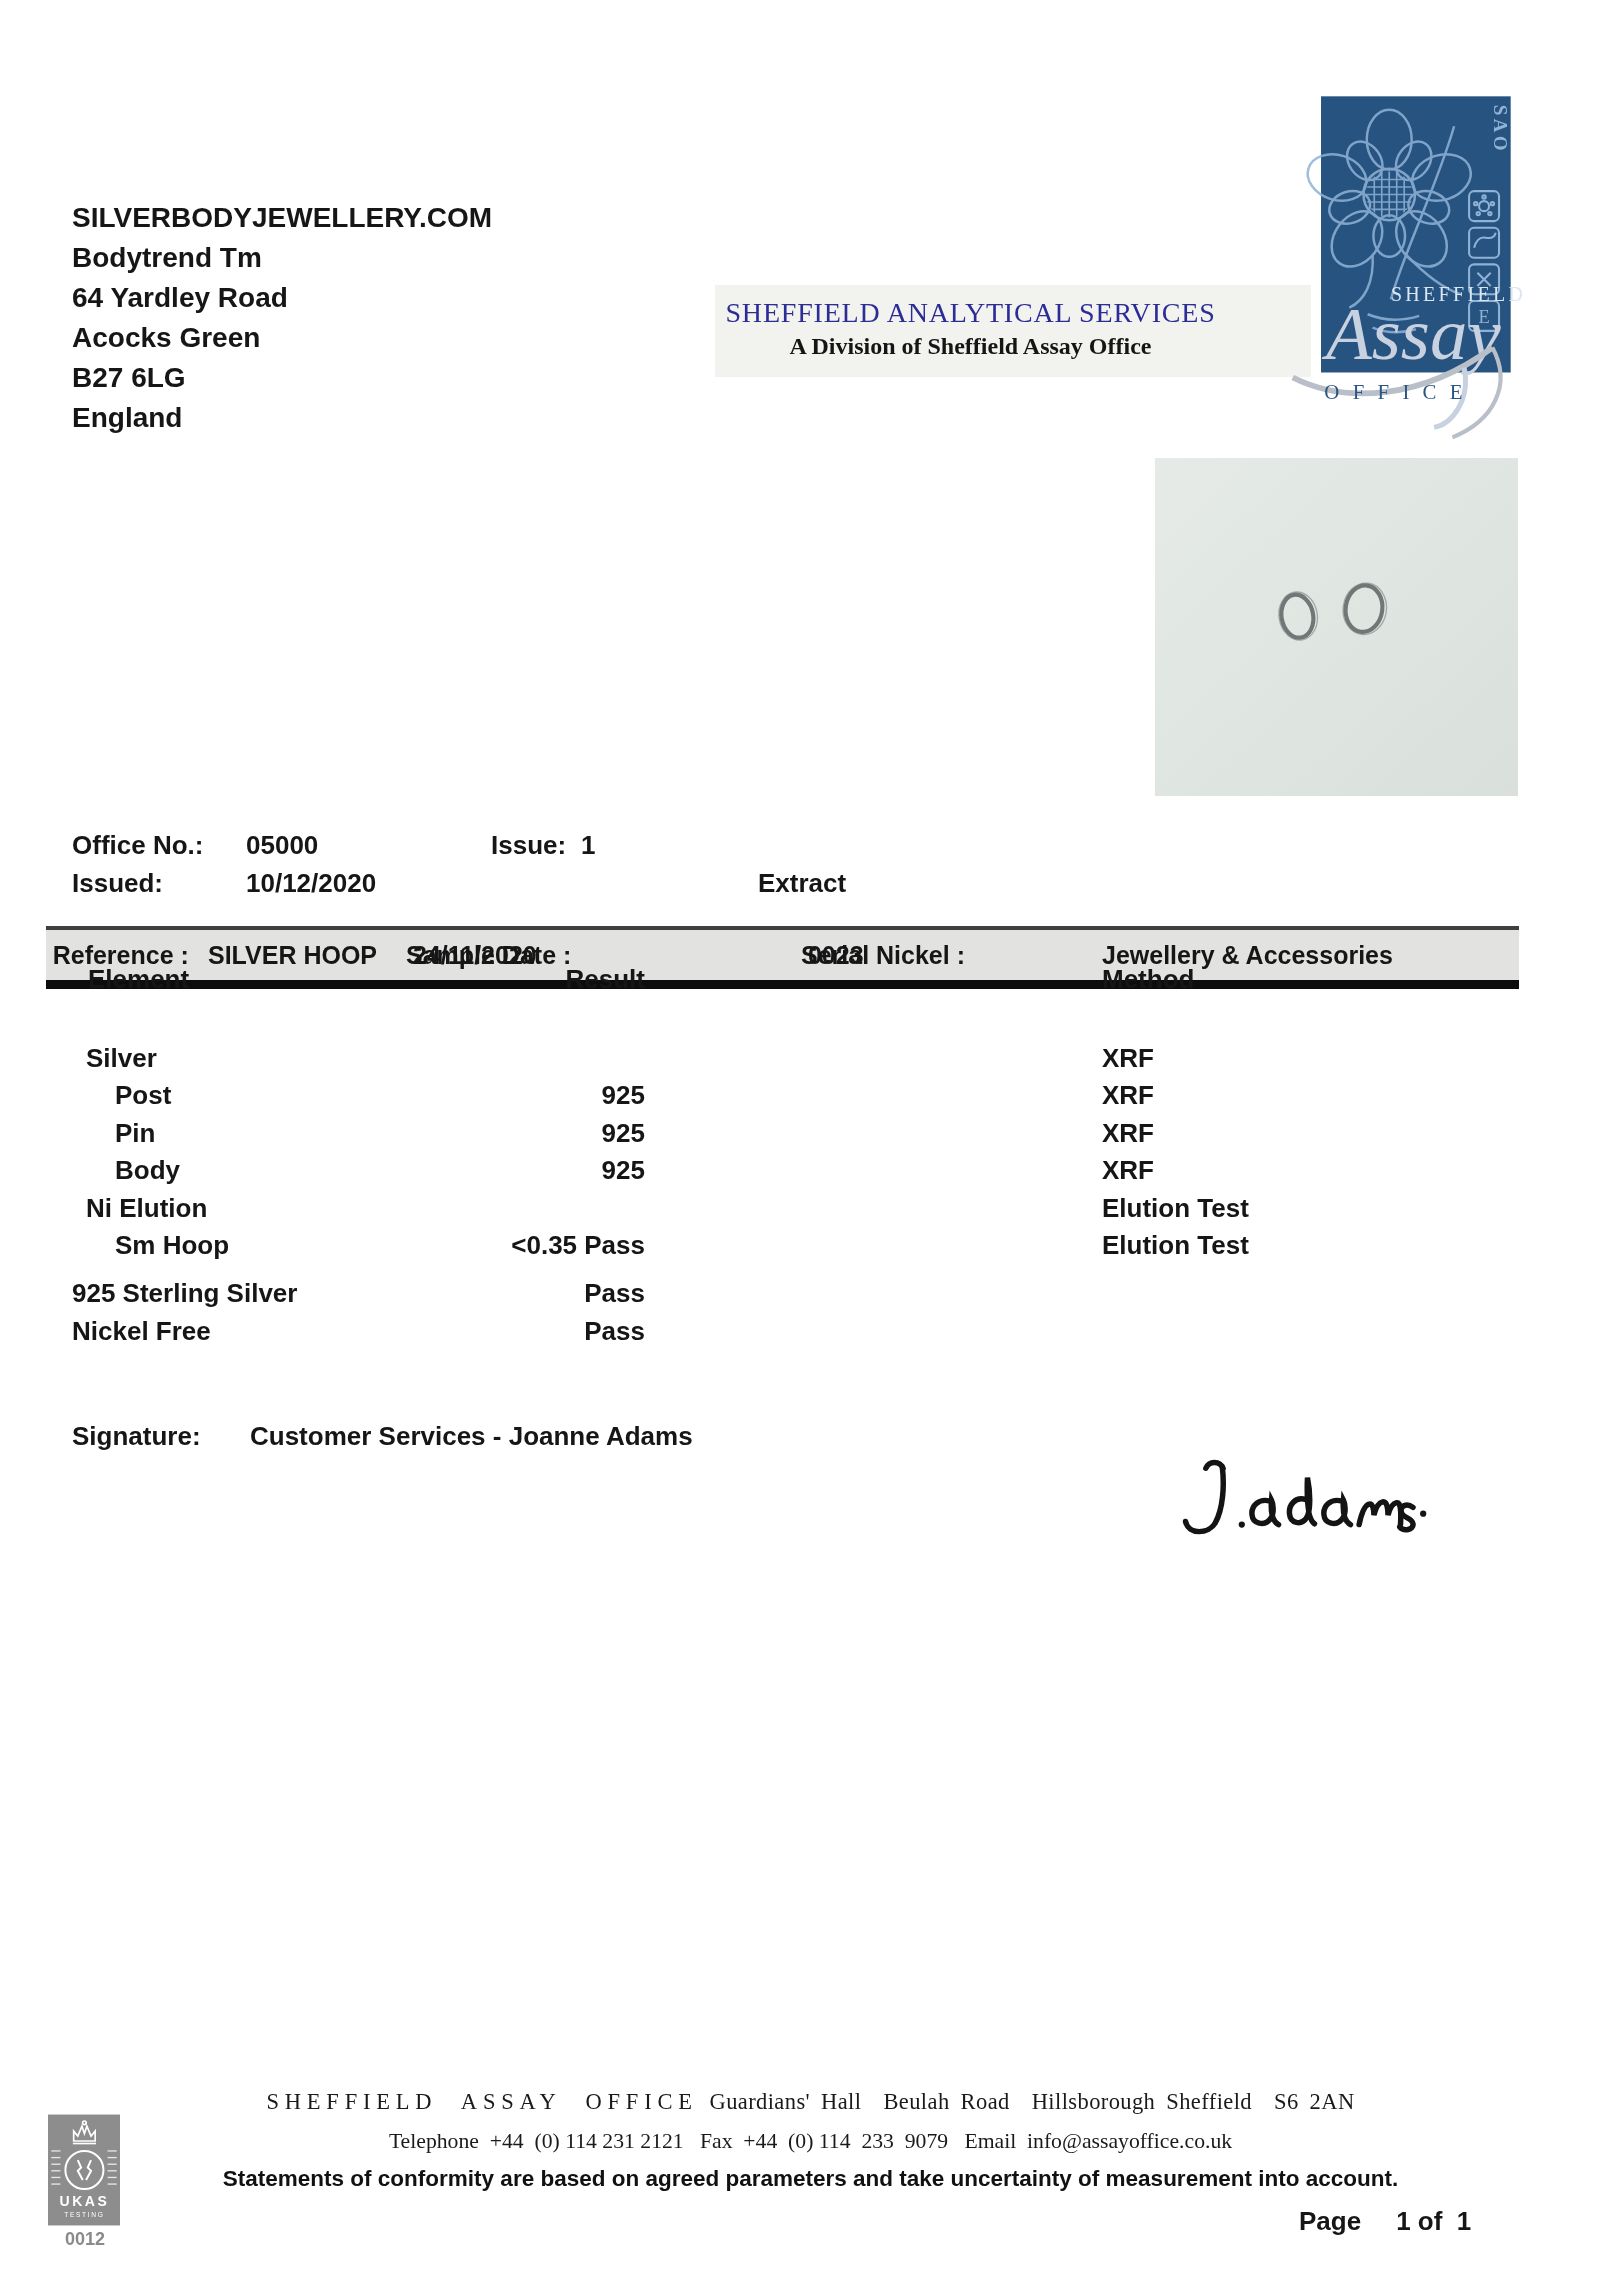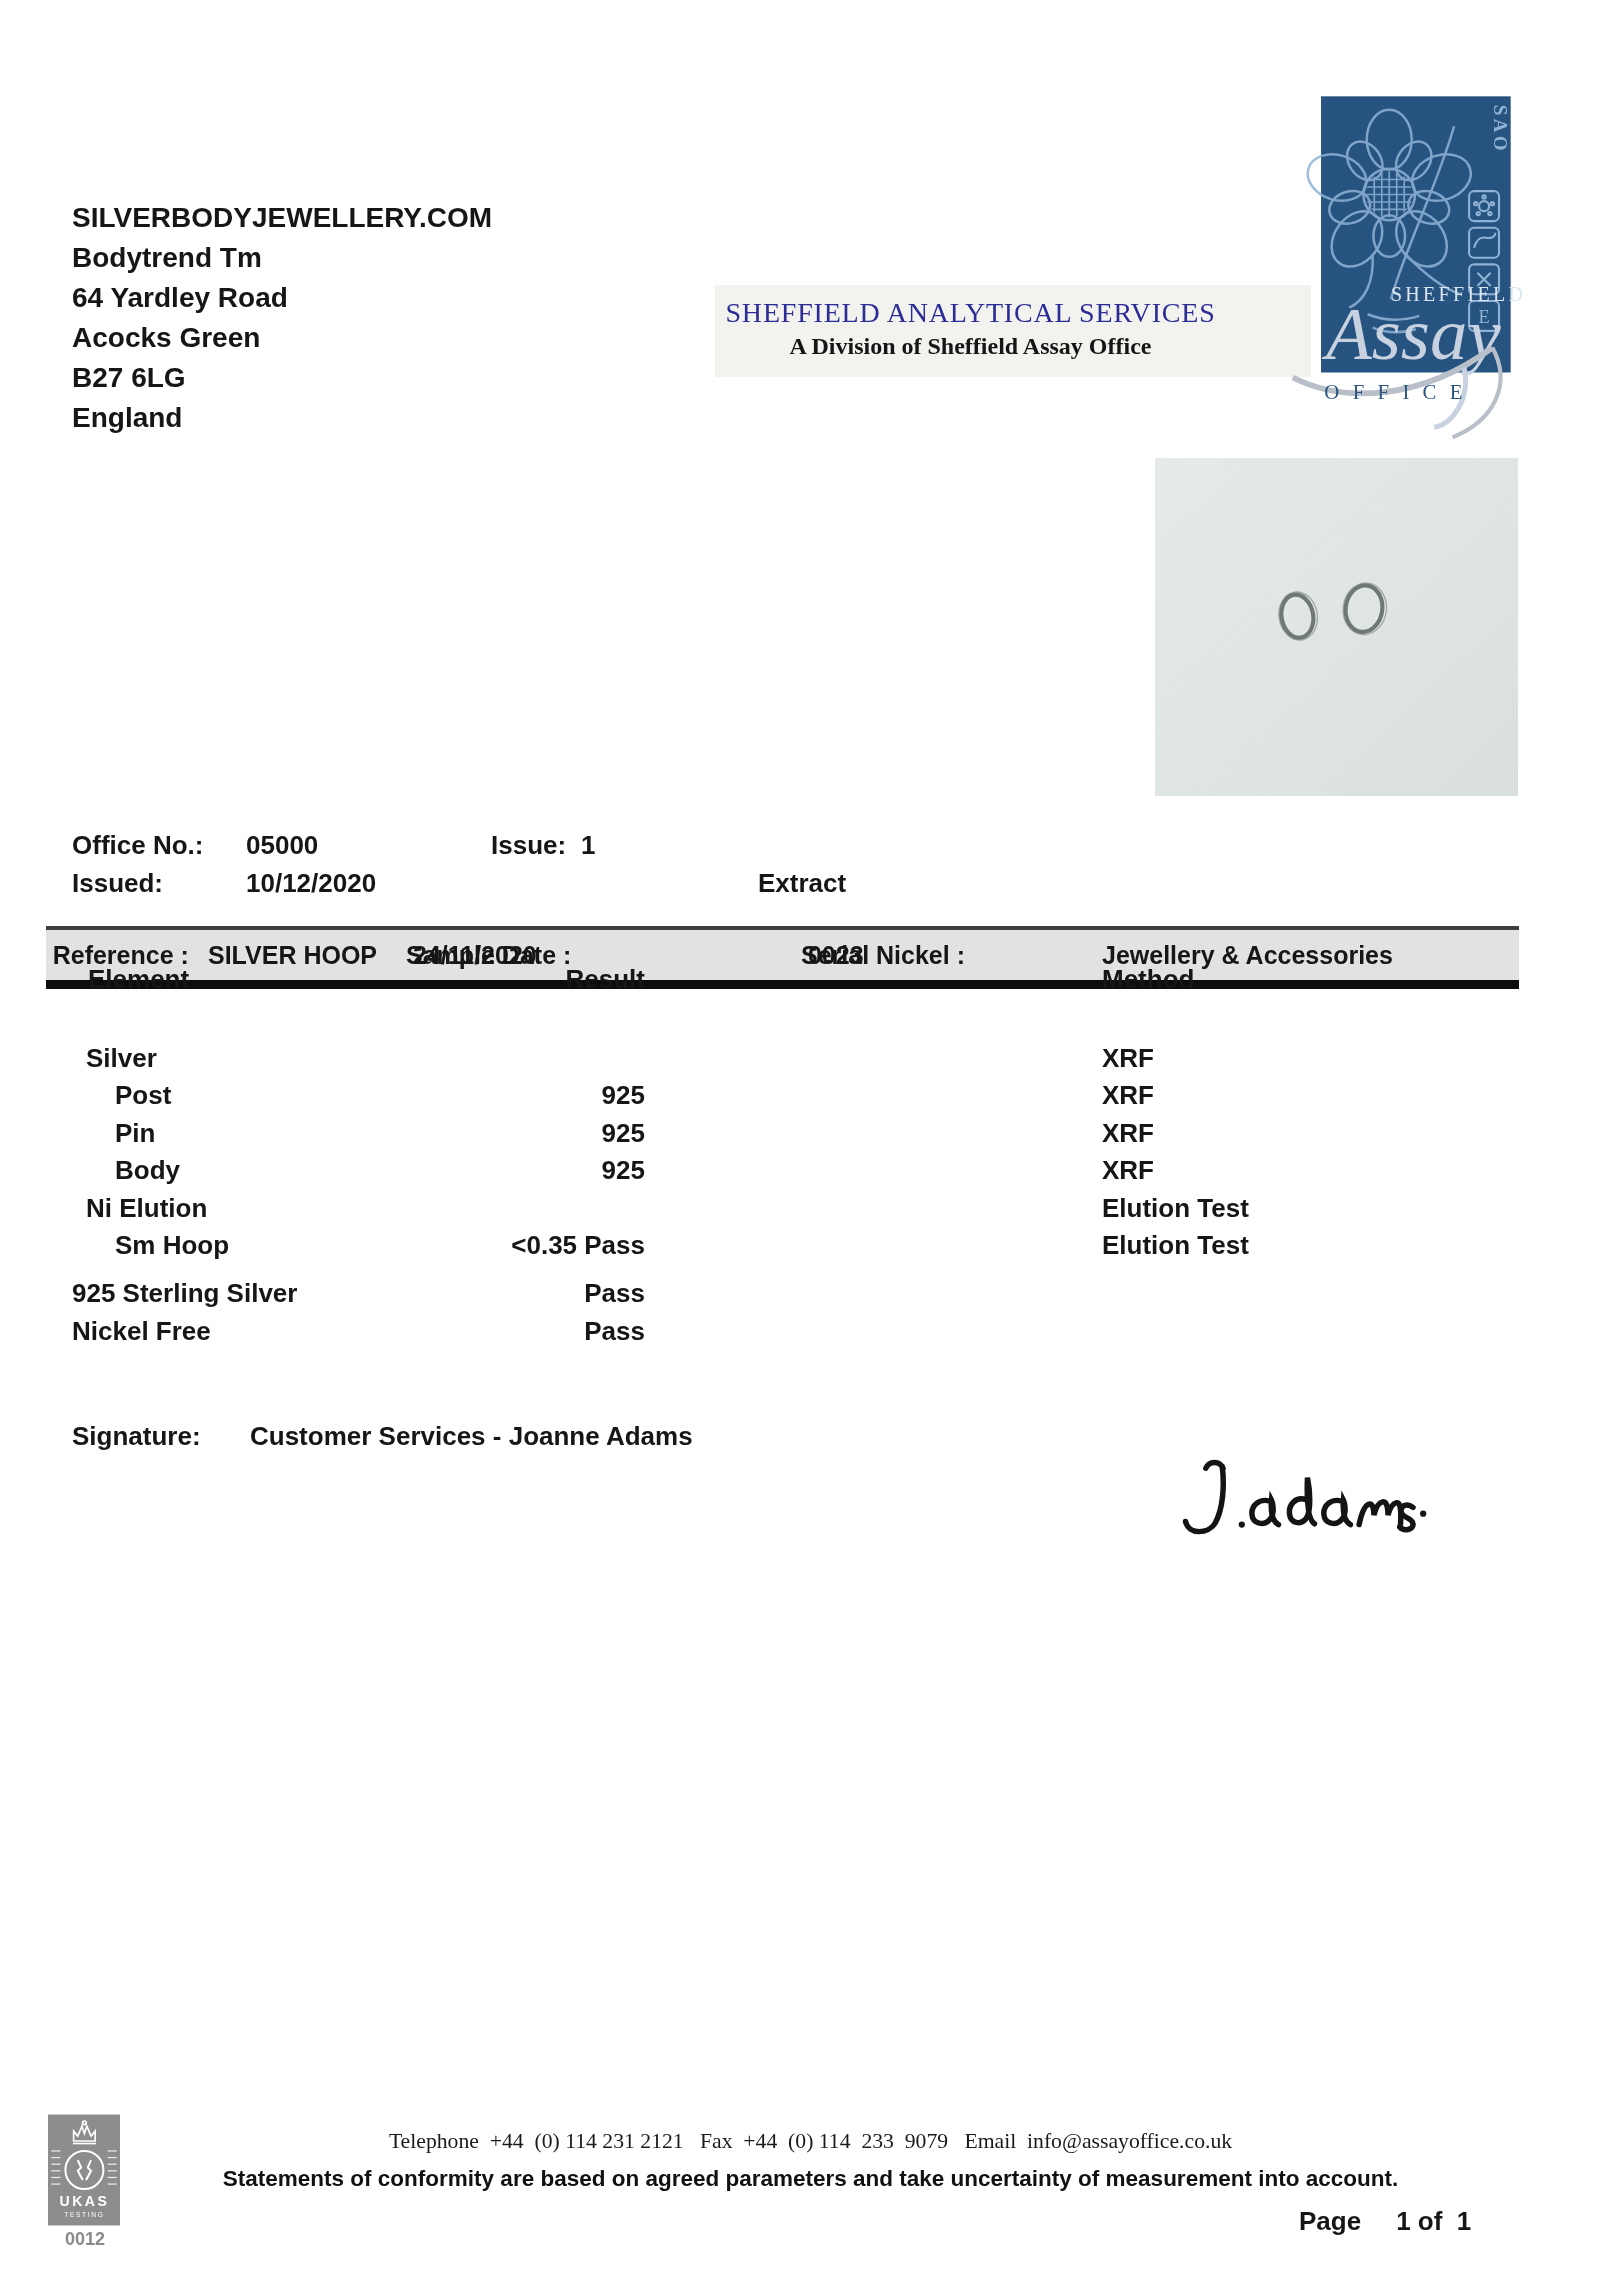--- a/index.html
+++ b/index.html
@@ -276,20 +276,23 @@
         <circle cx="44" cy="67" r="23" stroke-width="2.4"></circle>
         <path d="M 36 55 l 4 9 l -4 4 l 6 11" stroke-width="2.4"></path>
         <path d="M 52 55 l -4 9 l 4 4 l -6 11" stroke-width="2.4"></path>
       </g>
       <text x="44" y="110" text-anchor="middle" font-family="Liberation Sans, sans-serif" font-weight="bold" font-size="17" letter-spacing="3" fill="#ffffff">UKAS</text>
       <text x="44" y="124" text-anchor="middle" font-family="Liberation Sans, sans-serif" font-size="8" letter-spacing="2" fill="#ffffff">TESTING</text>
     </svg>
   </div>
   <div class="abs ukas-num">0012</div>
 
+  <div class="abs f-line1">
+    <span class="f-office">SHEFFIELD ASSAY OFFICE</span><span class="f-addr pre">Guardians' Hall  Beulah Road  Hillsborough Sheffield  S6 2AN</span>
+  </div>
   <div class="abs f-line2 pre">Telephone  +44  (0) 114 231 2121   Fax  +44  (0) 114  233  9079   Email  info@assayoffice.co.uk</div>
   <div class="abs f-line3">Statements of conformity are based on agreed parameters and take uncertainty of measurement into account.</div>
   <div class="abs f-page">
     <span>Page</span><span class="pv pre">1 of  1</span>
   </div>
 
 </div>
 
 
 </body></html>

